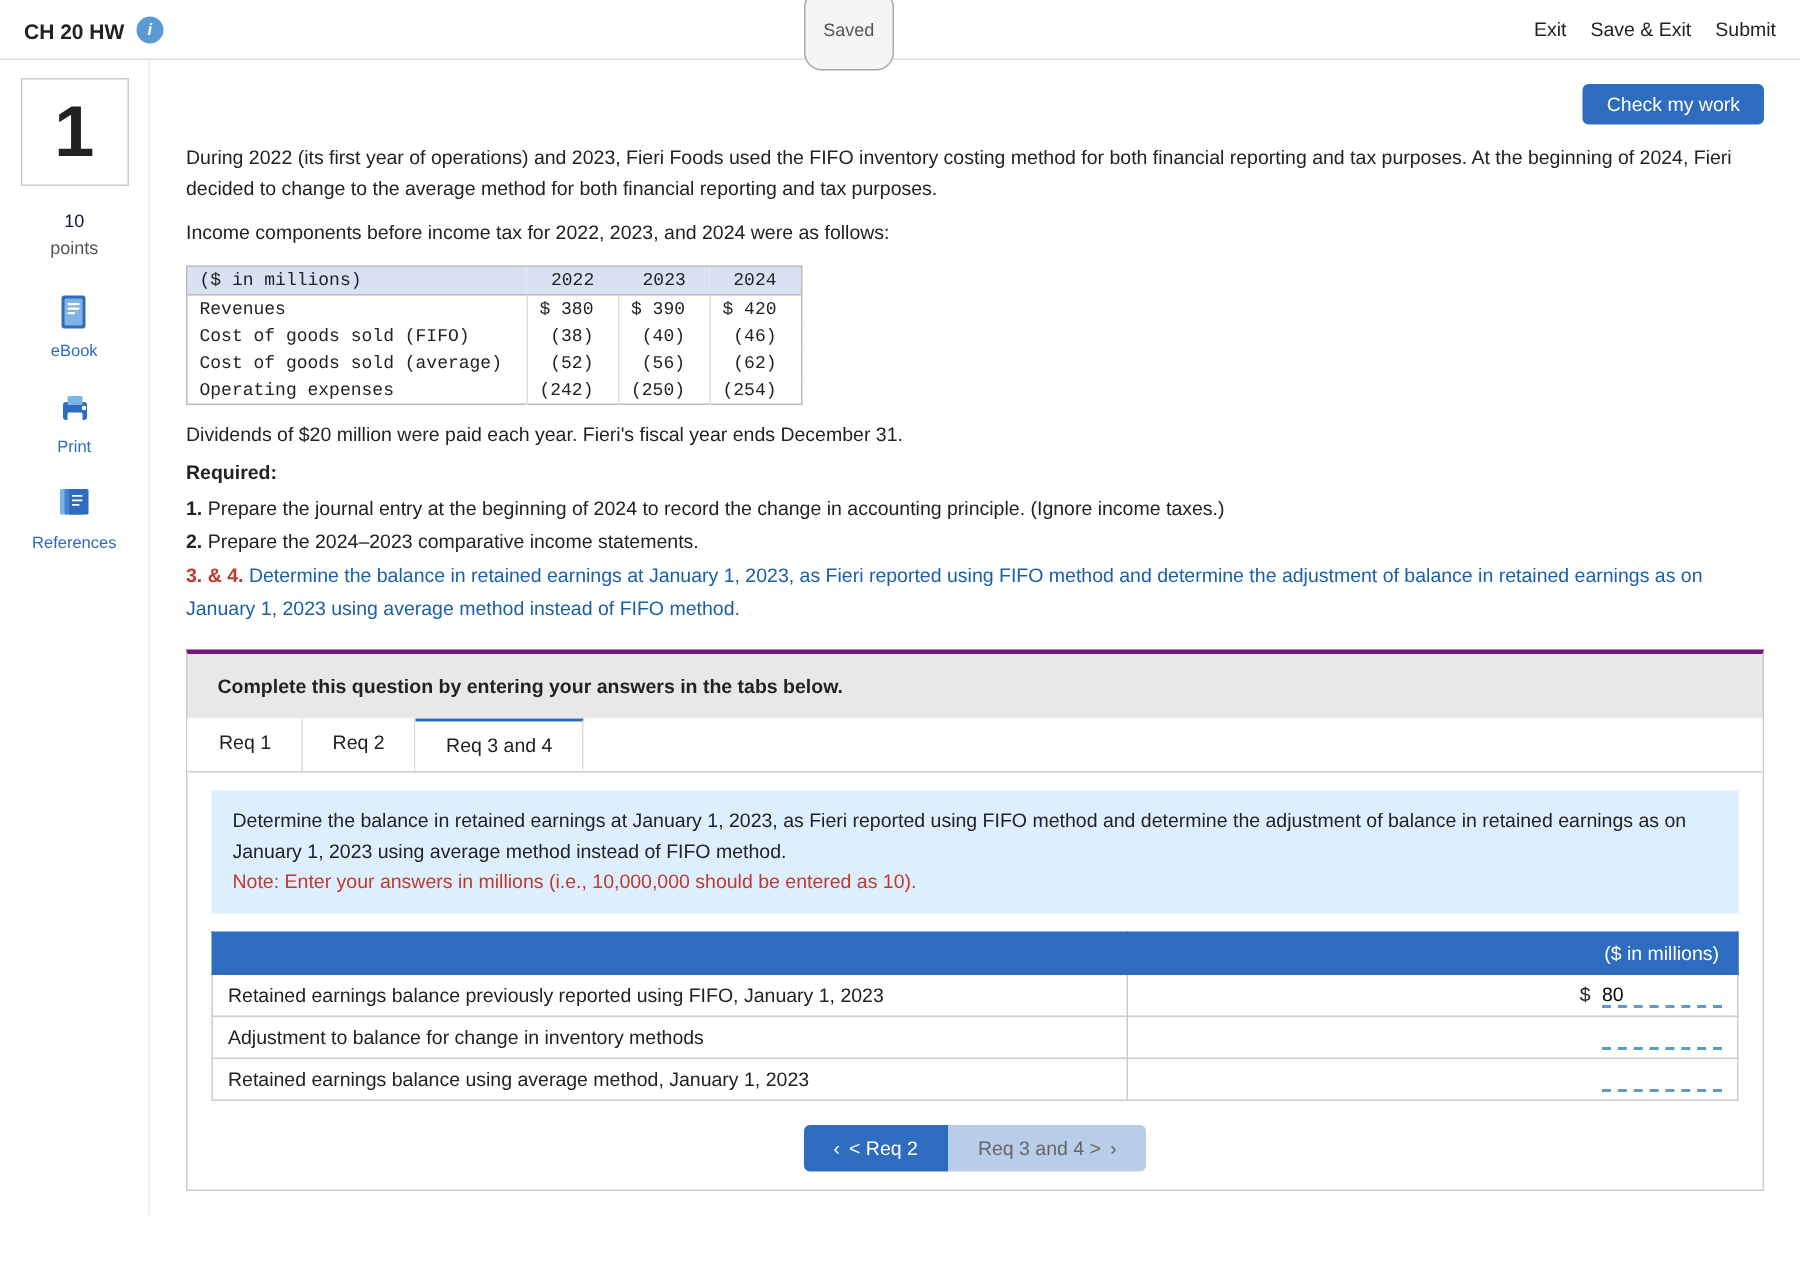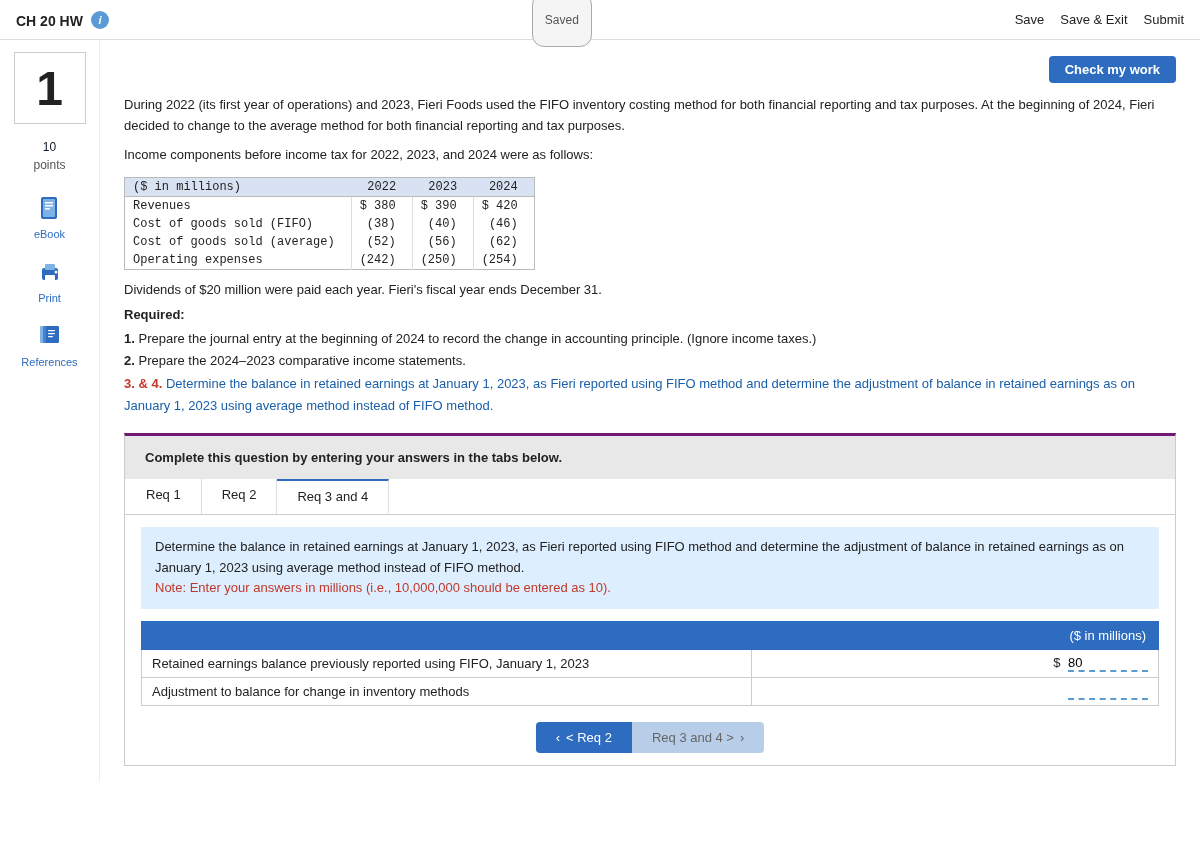--- a/index.html
+++ b/index.html
@@ -25,21 +25,21 @@
     .top-nav-right { display: flex; align-items: center; gap: 16px; }
     .nav-link { font-size: 13px; color: #222; cursor: pointer; text-decoration: none; }
     .btn-save-exit {
       background: none; border: none; font-size: 13px; cursor: pointer; color: #222;
     }
     .btn-submit {
       background: none; border: none; font-size: 13px; cursor: pointer; color: #222; font-weight: normal;
     }
     .btn-check-work {
       background: #2d6cbf; color: #fff; border: none; border-radius: 4px;
-      padding: 6px 16px; font-size: 13px; cursor: pointer; font-weight: bold;
+      padding: 6px 16px; font-size: 13px; cursor: pointer; font-weight: normal;
     }
 
     
     .main-layout { display: flex; padding: 0; }
 
     
     .left-sidebar {
       width: 100px; min-width: 100px; padding: 12px 8px;
       display: flex; flex-direction: column; align-items: center; gap: 0;
       border-right: 1px solid #eee;
@@ -152,21 +152,21 @@
 
 <div class="top-nav">
   <div class="top-nav-left">
     <span class="top-nav-title">CH 20 HW</span>
     <span class="info-icon">i</span>
   </div>
   <div>
     <span class="saved-badge">Saved</span>
   </div>
   <div class="top-nav-right">
-    <a class="nav-link">Save</a>
+    <a class="nav-link">Exit</a>
     <button class="btn-save-exit">Save &amp; Exit</button>
     <button class="btn-submit">Submit</button>
   </div>
 </div>
 
 <div class="main-layout">
 
   <div class="left-sidebar">
     <div class="question-number-box">
       <span>1</span>
@@ -310,20 +310,26 @@
                 <span class="dollar-sign">$</span>
                 <input class="input-cell" type="text" value="80" style="">
               </td>
             </tr>
             <tr>
               <td>Adjustment to balance for change in inventory methods</td>
               <td>
                 <input class="input-cell" type="text" value="" style="">
               </td>
             </tr>
+            <tr>
+              <td>Retained earnings balance using average method, January 1, 2023</td>
+              <td>
+                <input class="input-cell" type="text" value="" style="">
+              </td>
+            </tr>
           </tbody>
         </table>
 
         <div class="nav-buttons">
           <button class="btn-prev"><span>‹</span> &lt; Req 2</button>
           <button class="btn-next">Req 3 and 4 &gt; <span>›</span></button>
         </div>
 
       </div>
     </div>

